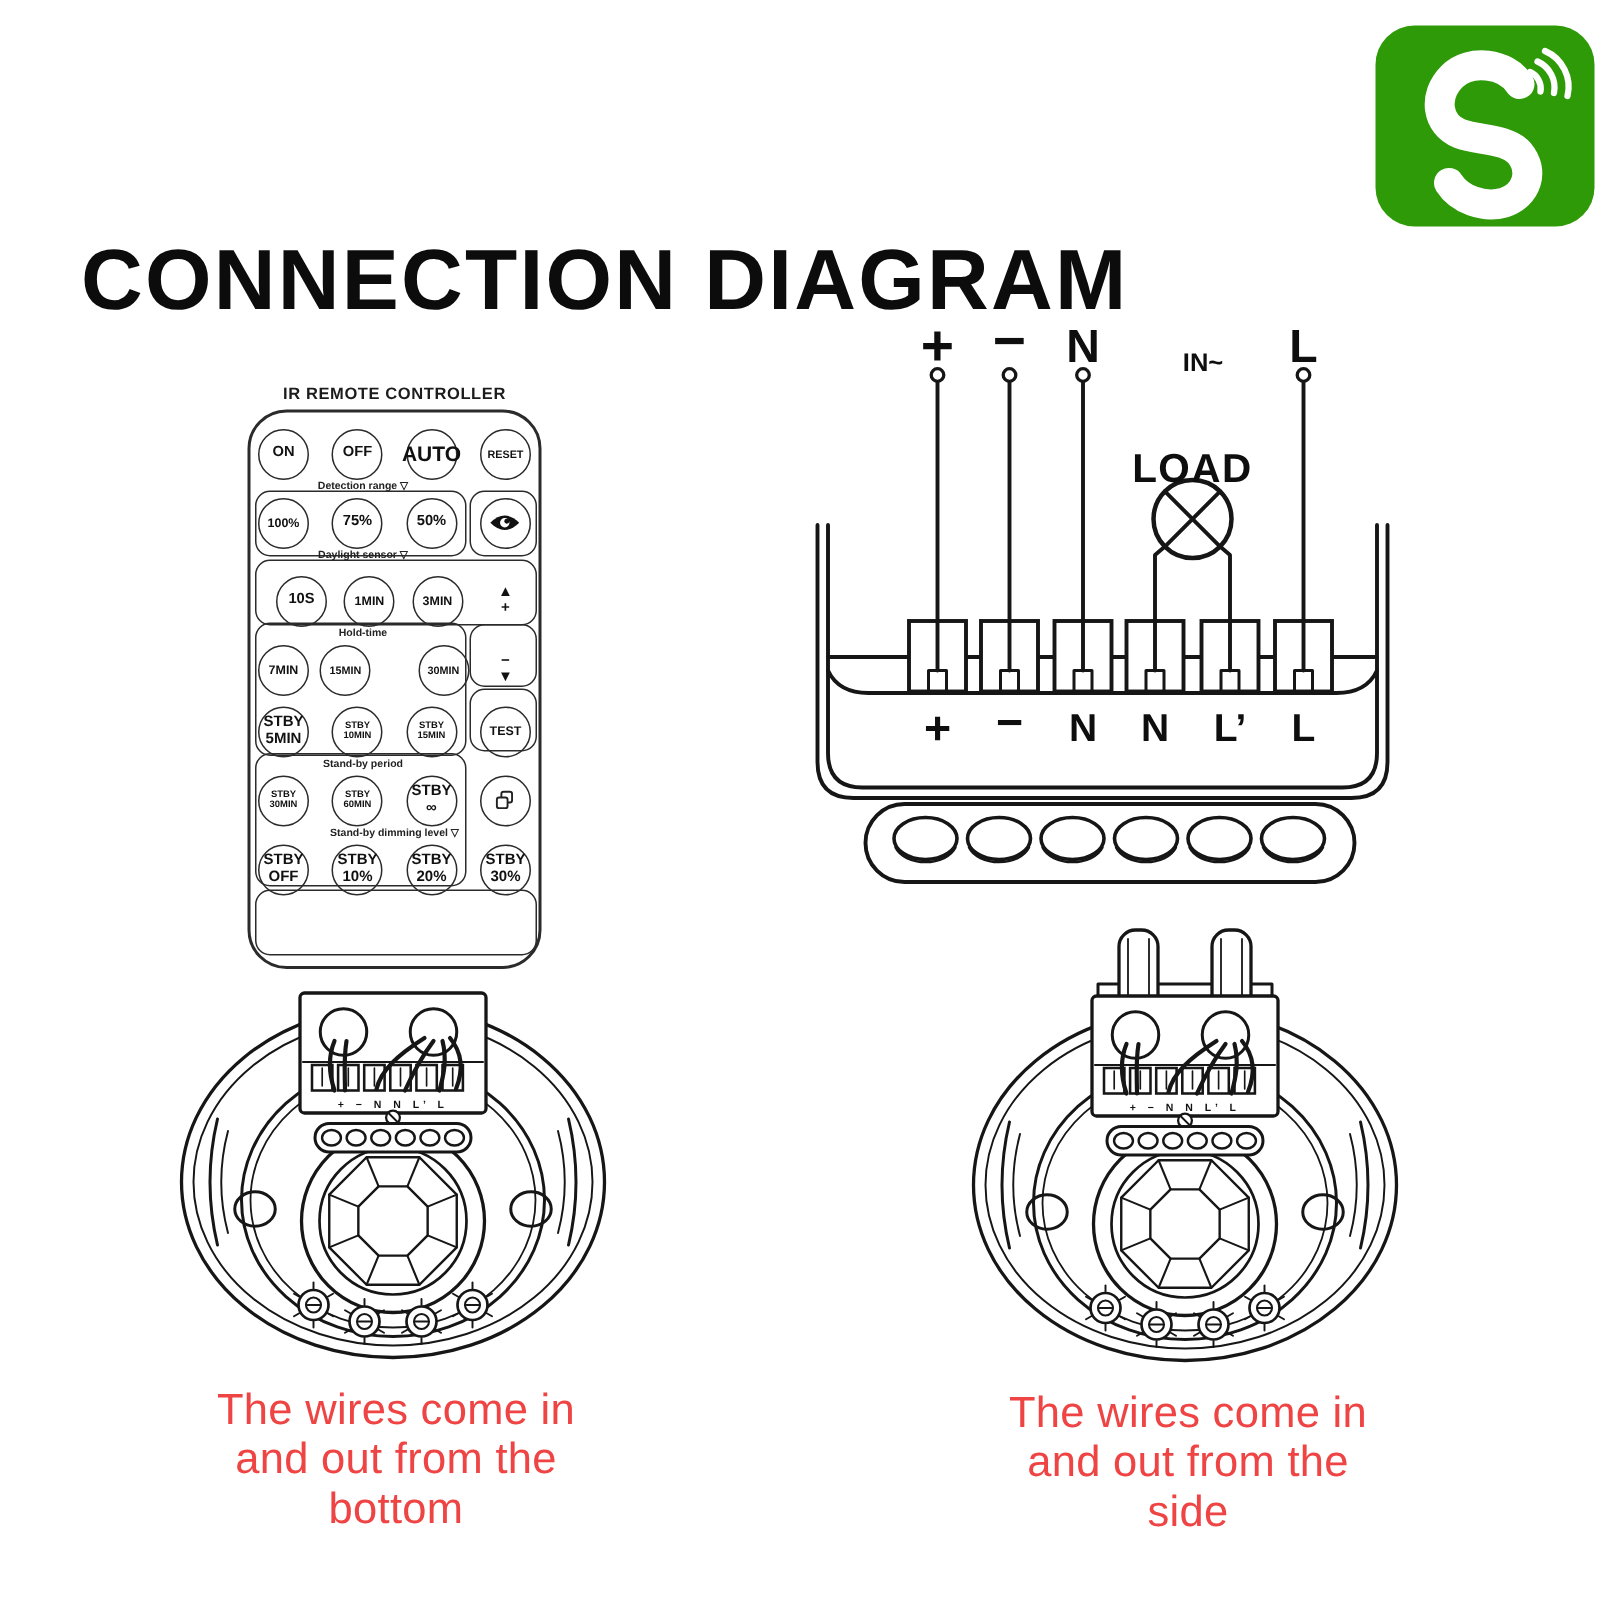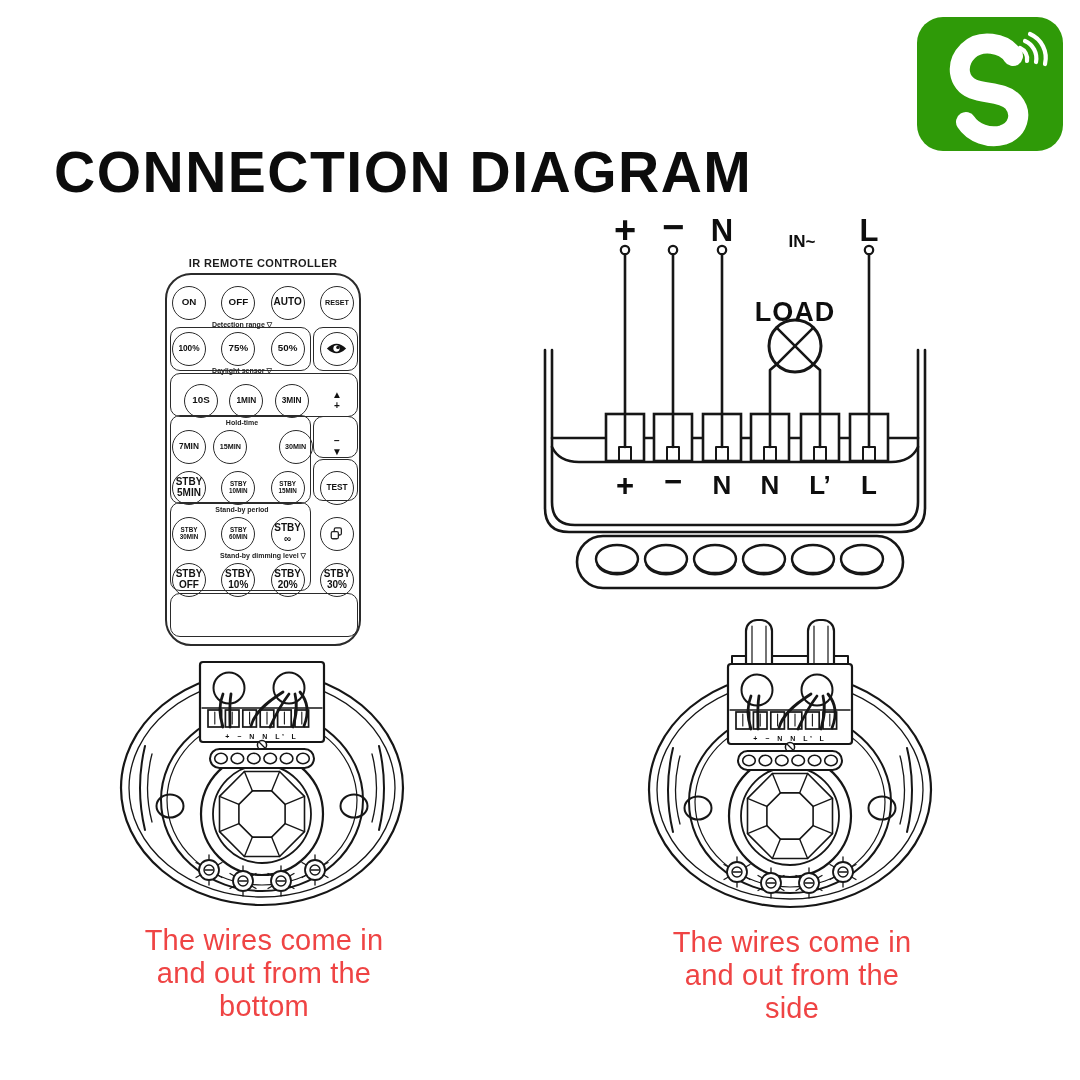--- a/index.html
+++ b/index.html
@@ -1,19 +1,19 @@
 <!DOCTYPE html>
 <html><head>
 <meta charset="utf-8">
 <style>
   html,body{margin:0;padding:0;background:#fff;}
   .canvas{position:relative;width:1080px;height:1080px;background:#fff;overflow:hidden;
           font-family:"Liberation Sans",sans-serif;color:#111;}
   
-  .page-title{position:absolute;left:54px;top:101px;font-size:57px;font-weight:800;
+  .page-title{position:absolute;left:54px;top:116px;font-size:57px;font-weight:800;
               letter-spacing:1.5px;color:#0c0c0c;white-space:nowrap;}
   .logo-wrap{position:absolute;left:916px;top:16px;width:148px;height:136px;}
   
   .remote{position:absolute;left:165px;top:257px;width:196px;}
   .remote-title{font-size:11px;font-weight:700;text-align:center;letter-spacing:.4px;
                 color:#1c1c1c;margin-bottom:4px;}
   .remote-body{position:relative;width:192px;height:369px;border:2px solid #2b2b2b;
                border-radius:26px;background:#fff;}
   #remote-rows{position:relative;z-index:1;padding-top:10px;}
   .r-row{position:relative;z-index:1;height:35px;display:flex;justify-content:space-between;
@@ -72,21 +72,21 @@
       <div class="r-box box-lux"></div>
       <div class="r-box box-hold"></div>
       <div class="r-box box-up"></div>
       <div class="r-box box-down"></div>
       <div class="r-box box-stby"></div>
       <div class="r-box box-btm"></div>
       <div id="remote-rows">
           <div class="r-row">
             <div class="r-btn" style="font-size: 9.8px;">ON</div>
             <div class="r-btn" style="font-size: 9.8px;">OFF</div>
-            <div class="r-btn" style="font-size: 10px;">AUTO</div>
+            <div class="r-btn" style="font-size: 14px;">AUTO</div>
             <div class="r-btn" style="font-size: 7.2px;">RESET</div>
           </div>
           <div class="r-label">Detection range ▽</div>
           <div class="r-row">
             <div class="r-btn" style="font-size: 8.3px;">100%</div>
             <div class="r-btn" style="font-size: 9.8px;">75%</div>
             <div class="r-btn" style="font-size: 9.8px;">50%</div>
             <div class="r-btn"><svg viewBox="0 0 24 14" width="21" height="13">
                 <path d="M1,7 Q12,-4 23,7 Q12,18 1,7 Z" fill="#111"></path>
                 <circle cx="12" cy="7" r="3.6" fill="#fff"></circle>

